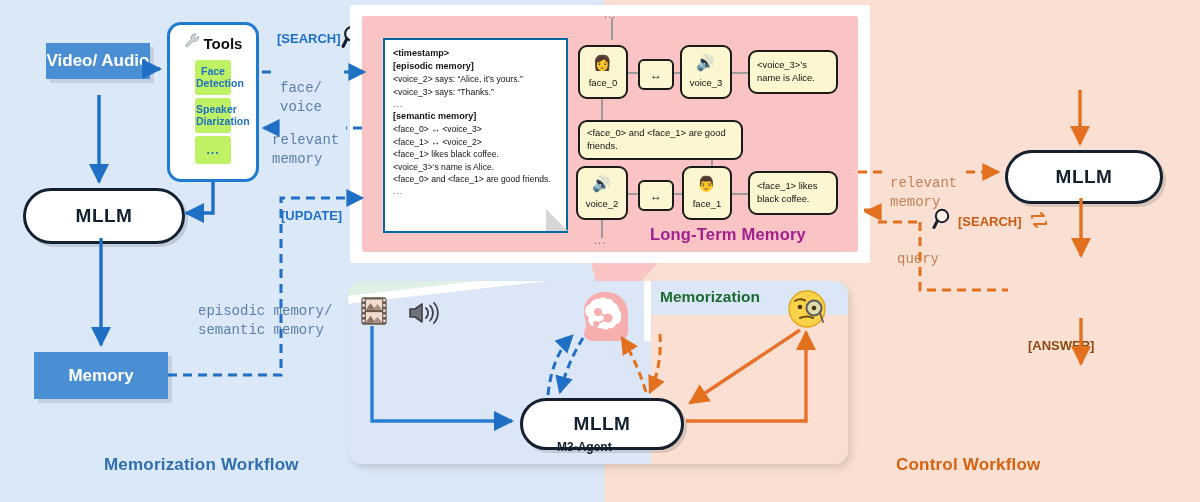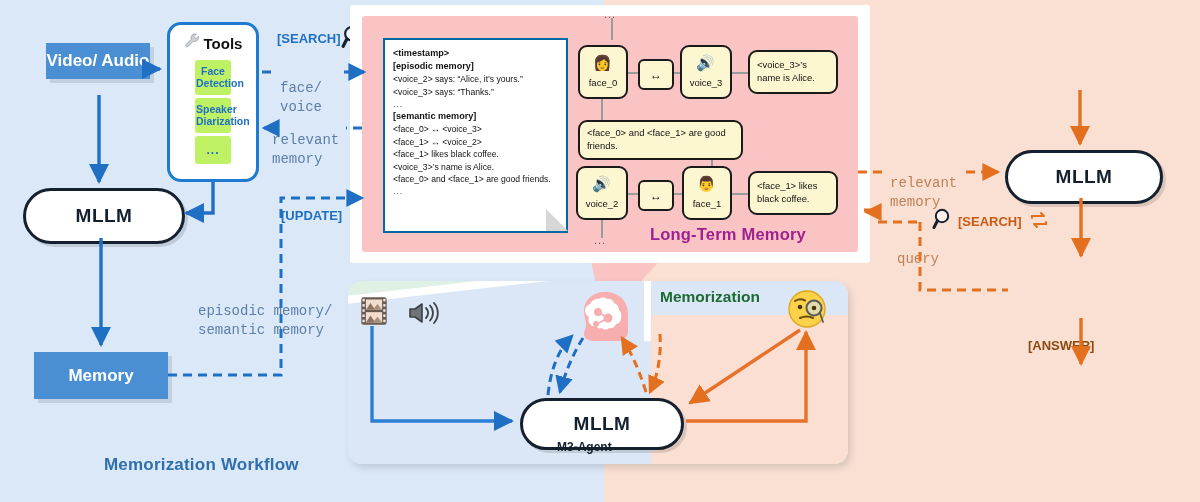--- a/index.html
+++ b/index.html
@@ -385,20 +385,23 @@
   <div class="mono mono-orange" style="left:897px;top:250px;width:60px;">
     <span>query</span>
   </div>
   <div class="tag tag-orange" style="left:1002px;top:338px;color:#8a4a10;margin-left:26px;">
     <span>[ANSWER]</span>
   </div>
 
   <div class="wf-label wf-left">
     <span>Memorization Workflow</span>
   </div>
+  <div class="wf-label wf-right">
+    <span>Control Workflow</span>
+  </div>
 
   <svg class="ov">
     <defs>
       <marker id="ab" markerWidth="7" markerHeight="7" refX="5.4" refY="3" orient="auto">
         <path d="M0,0 L6,3 L0,6 z" fill="#1f6fc4"></path>
       </marker>
       <marker id="ao" markerWidth="7" markerHeight="7" refX="5.4" refY="3" orient="auto">
         <path d="M0,0 L6,3 L0,6 z" fill="#e2701f"></path>
       </marker>
       <marker id="abd" markerWidth="7" markerHeight="7" refX="5.2" refY="3" orient="auto">

